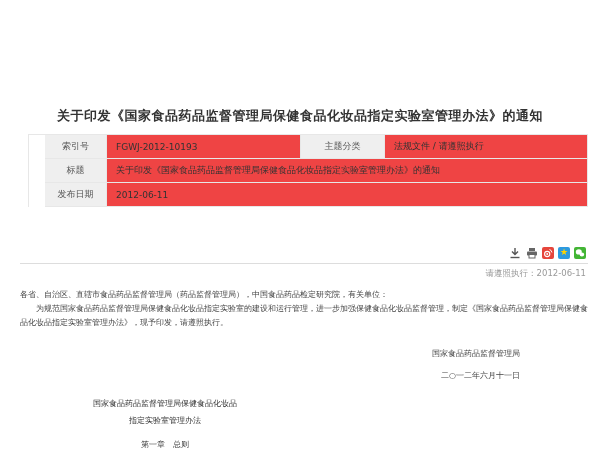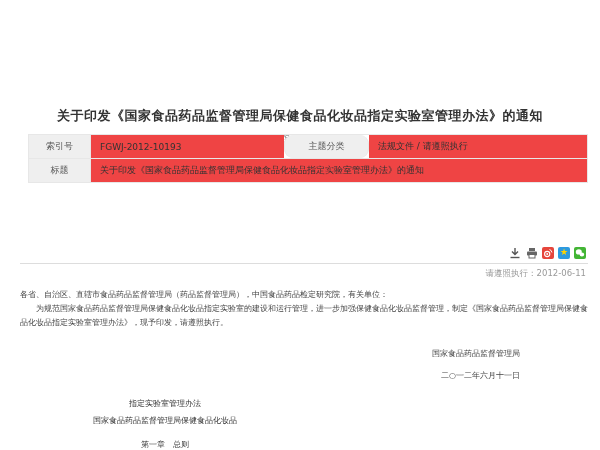--- a/index.html
+++ b/index.html
@@ -2,25 +2,25 @@
 <html><head>
 <meta charset="utf-8">
 <style>
   * { margin:0; padding:0; box-sizing:border-box; }
   html,body { width:600px; height:450px; background:#ffffff; overflow:hidden;
     font-family:"DejaVu Sans","Liberation Sans",sans-serif; }
   .page { position:relative; width:600px; height:450px; background:#fff; }
 
   
   .info-table { position:absolute; left:28px; top:27px; width:560px;
-    border:1px solid #e7e7e7; border-bottom:none; font-size:9px; color:#333; }
+    border:1px solid #e7e7e7; border-bottom:none; font-size:9px; color:#333;padding-left:16px; }
   .it-row { display:flex; height:24px; border-bottom:1px solid #e7e7e7; }
   .it-label { background:#efefef; color:#555; display:flex; align-items:center;
     justify-content:center; border-right:1px solid #e7e7e7; flex:0 0 62px; }
-  .it-label.wide { flex:0 0 85px; border-left:1px solid #e7e7e7;border-radius:9px; }
+  .it-label.wide { flex:0 0 85px; border-left:1px solid #e7e7e7; }
   .it-value { background:#ef4444; display:flex; align-items:center; padding-left:9px;
     flex:1 1 auto; white-space:nowrap; overflow:hidden; }
   .it-value.v1 { flex:0 0 193px; }
 
   
   .art-title { margin-top:107px; text-align:center; font-size:13px; font-weight:bold;
     color:#333; letter-spacing:.5px; }
   .doc-number { margin-top:9px; text-align:center; font-size:8.5px; color:#666; }
 
   .toolbar { position:absolute; right:14px; top:139px; display:flex; gap:4px; align-items:center; }
@@ -51,20 +51,24 @@
   <div class="info-table">
     <div class="it-row">
       <div class="it-label">索引号</div>
       <div class="it-value v1">FGWJ-2012-10193</div>
       <div class="it-label wide">主题分类</div>
       <div class="it-value">法规文件 / 请遵照执行</div>
     </div>
     <div class="it-row">
       <div class="it-label">标题</div>
       <div class="it-value">关于印发《国家食品药品监督管理局保健食品化妆品指定实验室管理办法》的通知</div>
+    </div>
+    <div class="it-row">
+      <div class="it-label">发布日期</div>
+      <div class="it-value">2012-06-11</div>
     </div>
   </div>
 
   <h1 class="art-title">关于印发《国家食品药品监督管理局保健食品化妆品指定实验室管理办法》的通知</h1>
   <div class="doc-number">国食药监保化[2012]149号</div>
 
   <div class="toolbar">
     <span class="tool">
       <svg width="12" height="12" viewBox="0 0 12 12">
           <path d="M6 1v6M3 4.5L6 7.5 9 4.5" stroke="#555" stroke-width="1.4" fill="none"></path>
@@ -105,21 +109,21 @@
   <div class="doc-body">
     <p>各省、自治区、直辖市食品药品监督管理局（药品监督管理局），中国食品药品检定研究院，有关单位：</p>
     <p class="indent">为规范国家食品药品监督管理局保健食品化妆品指定实验室的建设和运行管理，进一步加强保健食品化妆品监督管理，制定《国家食品药品监督管理局保健食品化妆品指定实验室管理办法》，现予印发，请遵照执行。</p>
 
     <div class="sign-block">
       <div>国家食品药品监督管理局</div>
       <div>二○一二年六月十一日</div>
     </div>
 
     <div class="title-block">
+      <div>国家食品药品监督管理局保健食品化妆品</div>
       <div>指定实验室管理办法</div>
-      <div>国家食品药品监督管理局保健食品化妆品</div>
     </div>
 
     <div class="chapter">第一章　总则</div>
 
   </div>
 
 </div>
 
 </body></html>

